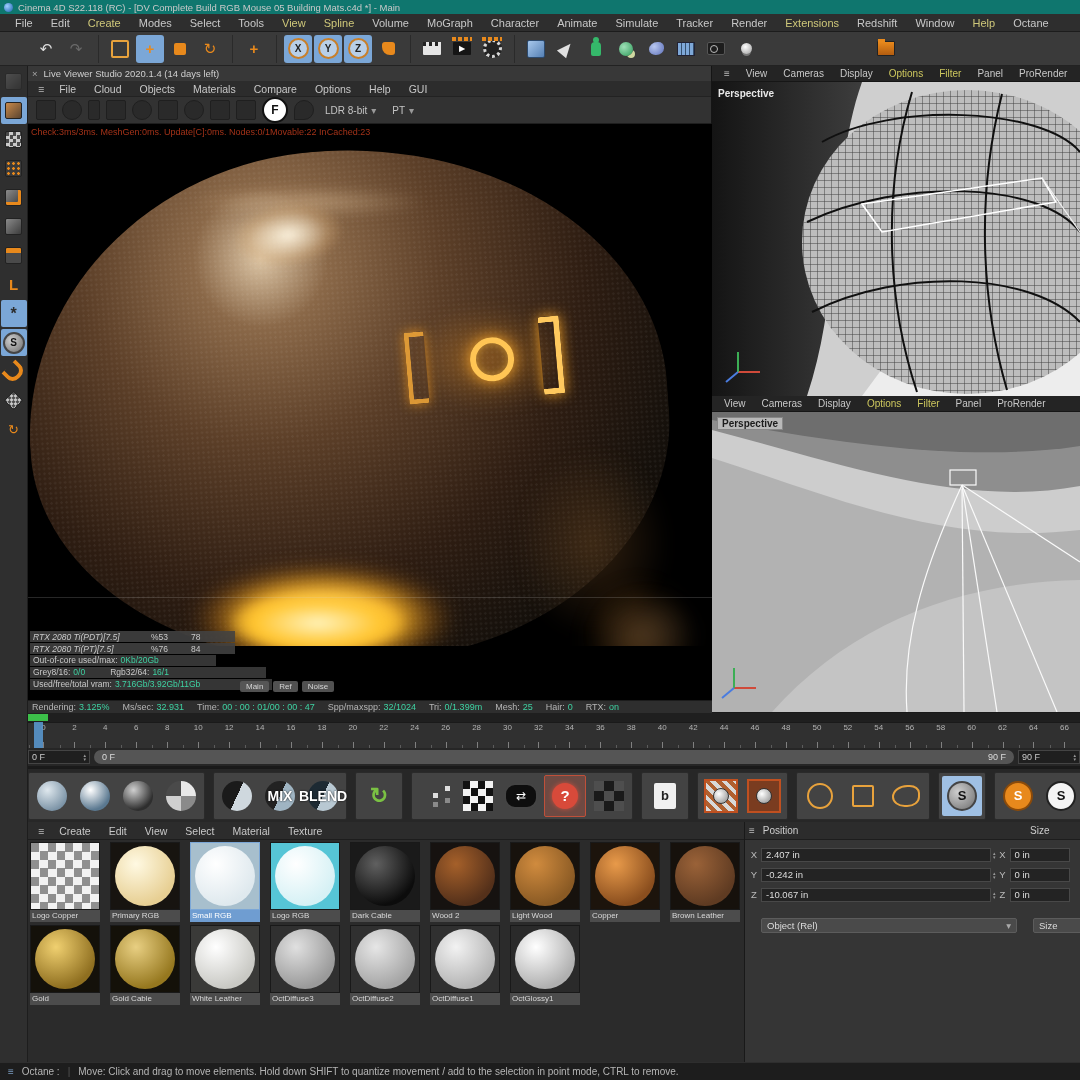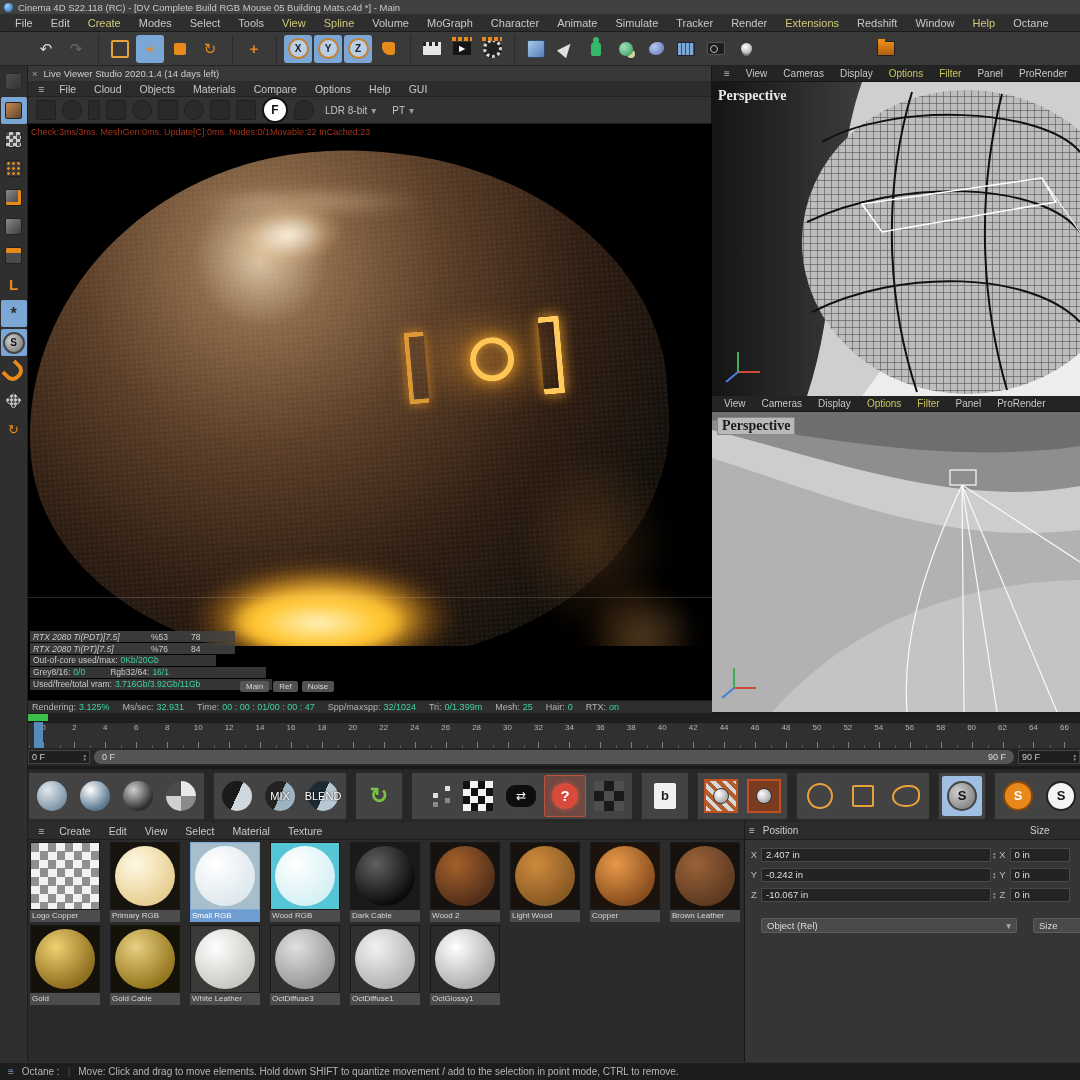--- a/index.html
+++ b/index.html
@@ -1,21 +1,21 @@
 <!DOCTYPE html>
 <html><head>
 <meta charset="utf-8">
 <style>
   html,body{margin:0;padding:0;background:#1a1a1a;}
   body{width:1080px;height:1080px;position:relative;overflow:hidden;
        font-family:"Liberation Sans",sans-serif;color:#cdcdcd;
        -webkit-font-smoothing:antialiased;}
   .abs{position:absolute;}
   
-  #titlebar{left:0;top:0;width:1080px;height:14px;background:#404040;display:flex;align-items:center;font-size:9.5px;color:#c9c9c9;gap:5px;padding-left:4px;box-sizing:border-box;}
+  #titlebar{left:0;top:0;width:1080px;height:14px;background:#0f766e;display:flex;align-items:center;font-size:9.5px;color:#c9c9c9;gap:5px;padding-left:4px;box-sizing:border-box;}
   #titlebar .applogo{width:9px;height:9px;border-radius:50%;background:radial-gradient(circle at 35% 35%,#9fd0ff,#1a5fae);}
   #menubar{left:0;top:14px;width:1080px;height:18px;background:#2e2e2e;border-bottom:1px solid #1c1c1c;display:flex;align-items:center;font-size:11px;box-sizing:border-box;padding-left:6px;}
   .menu-item{padding:0 9px;color:#c8c8c8;cursor:default;white-space:nowrap;}
   .menu-item.accent{color:#cfc87a;}
   #toolbar{left:0;top:32px;width:1080px;height:34px;background:#3a3a3a;border-bottom:1px solid #222;display:flex;align-items:center;gap:2px;padding-left:32px;box-sizing:border-box;}
   .tb{width:28px;height:28px;border-radius:3px;display:flex;align-items:center;justify-content:center;position:relative;flex:0 0 auto;}
   .tb.sel{background:#7ba7d7;}
   .tb .glyph{font-size:15px;line-height:1;}
   .tsep{width:6px;height:28px;border-right:1px solid #2a2a2a;margin-right:5px;flex:0 0 auto;}
   .o{color:#e8891c;} .dim{color:#6a6a6a;} .wht{color:#dedede;}
@@ -87,21 +87,21 @@
   #lv-status{left:0;top:634px;width:684px;height:13px;background:#2e2e2e;display:flex;align-items:center;font-size:9px;gap:4px;padding-left:4px;box-sizing:border-box;border-top:1px solid #1c1c1c;}
   .rb-item{display:flex;gap:3px;white-space:nowrap;margin-right:9px;}
   .rb-item .lab{color:#b5b5b5;} .rb-item .val{color:#3ed3a3;}
   
   #vp1{left:712px;top:66px;width:368px;height:330px;background:#242424;}
   #vp2{left:712px;top:396px;width:368px;height:316px;background:#1f1f1f;}
   .vpmenu{left:0;top:0;width:100%;height:16px;background:#242424;display:flex;align-items:center;font-size:10px;padding-left:4px;box-sizing:border-box;gap:0;border-bottom:1px solid #161616;}
   .vpmenu .menu-item{padding:0 8px;}
   .vpmenu .accent{color:#cdc75e;}
   .vpcanvas{left:0;top:16px;width:368px;}
-  .vplabel{font-size:14px;font-weight:bold;font-family:Liberation Serif, serif;}
+  .vplabel{font-size:10px;font-weight:bold;}
   #vp1 .vplabel{left:6px;top:22px;color:#e8e8e8;}
   #vp2 .vplabel{left:5px;top:21px;color:#1c1c1c;background:#b9b9b9;padding:0 4px;border:1px solid #888;}
   
   #progress-strip{left:28px;top:713px;width:1052px;height:9px;background:#1f1f1f;}
   #progress-fill{left:0;top:1px;width:20px;height:7px;background:#3cbf49;}
   #ruler{left:28px;top:722px;width:1052px;height:26px;background:#303030;border-top:1px solid #1a1a1a;display:flex;}
   .tickcell{flex:1;position:relative;font-size:8px;color:#b2b2b2;text-align:center;}
   .tickcell::after{content:"";position:absolute;left:50%;bottom:0;width:1px;height:7px;background:#808080;}
   .tickcell::before{content:"";position:absolute;left:2%;bottom:0;width:1px;height:4px;background:#5c5c5c;}
   #playhead{left:34px;top:0px;width:9px;height:26px;background:#5b9bd5;opacity:.85;}
@@ -109,21 +109,21 @@
   .framebox{width:62px;height:14px;background:#1f1f1f;border:1px solid #444;display:flex;align-items:center;justify-content:space-between;padding:0 3px;color:#ccc;box-sizing:border-box;}
   .spin{display:flex;flex-direction:column;font-size:5px;line-height:4px;color:#999;}
   #rangeslider{flex:1;height:14px;background:#555;border-radius:7px;display:flex;align-items:center;justify-content:space-between;padding:0 8px;color:#ddd;}
   
   #mat-toolbar{left:28px;top:768px;width:1052px;height:54px;background:#272727;display:flex;align-items:center;box-sizing:border-box;border-top:1px solid #191919;}
   .mtb-group{background:#434343;border:1px solid #2a2a2a;border-radius:2px;height:46px;display:flex;align-items:center;padding:0 3px;gap:3px;margin-right:8px;}
   .mtb-btn{width:40px;height:40px;display:flex;align-items:center;justify-content:center;border-radius:2px;position:relative;}
   .mtb-btn.bsel{background:#9fc0e4;}
   .mtb-btn.rsel{background:#6e4a43;border:1px solid #c0503a;}
   .mball{width:30px;height:30px;border-radius:50%;}
-  .mtxt{position:absolute;color:#fff;font-size:11px;font-weight:normal;text-shadow:0 0 2px #000;}
+  .mtxt{position:absolute;color:#fff;font-size:14px;font-weight:bold;text-shadow:0 0 2px #000;}
   .checker8{width:30px;height:30px;background:repeating-conic-gradient(#f2f2f2 0% 25%,#111 0% 50%);background-size:15px 15px;}
   .grid9{width:30px;height:30px;background:repeating-conic-gradient(#1a1a1a 0% 25%,#4e4e4e 0% 50%);background-size:20px 20px;}
   .bookic{width:22px;height:26px;background:#f0f0f0;border-radius:2px;color:#222;font-weight:bold;font-size:13px;display:flex;align-items:center;justify-content:center;}
   .texic{width:30px;height:30px;border:2px solid #c05020;background:repeating-linear-gradient(45deg,#d8d8d8 0 4px,#b06030 4px 8px);display:flex;align-items:center;justify-content:center;}
   .texic .lens{width:14px;height:14px;border-radius:50%;background:radial-gradient(circle at 35% 35%,#fff,#888);border:1px solid #333;}
   .selshape{border:2.5px solid #e8a23c;display:inline-block;}
   .scircle{width:22px;height:22px;border-radius:50%;}
   .ssquare{width:18px;height:18px;border-radius:2px;}
   .slasso{width:24px;height:18px;border-radius:60% 40% 50% 50%;}
   .sball{width:26px;height:26px;border-radius:50%;display:flex;align-items:center;justify-content:center;font-weight:bold;font-size:13px;}
@@ -741,21 +741,21 @@
         <div class="thumb">
           <div class="ball"></div>
         </div>
         <div class="label">Small RGB</div>
       </div>
 
       <div class="swatch" style="--c1: #ffffff; --c2: #d6f1f5; --bg: #56c5d6;">
         <div class="thumb">
           <div class="ball"></div>
         </div>
-        <div class="label">Wood RGB</div>
+        <div class="label">Logo RGB</div>
       </div>
 
       <div class="swatch" style="--c1: #606060; --c2: #0c0c0c; --bg: #1a1a1a;">
         <div class="thumb">
           <div class="ball"></div>
         </div>
         <div class="label">Dark Cable</div>
       </div>
 
       <div class="swatch" style="--c1: #a5602a; --c2: #54301a; --bg: #161210;">
@@ -817,20 +817,26 @@
         <div class="label">White Leather</div>
       </div>
 
       <div class="swatch" style="--c1: #e0e0e0; --c2: #9a9a9a; --bg: #303030;">
         <div class="thumb">
           <div class="ball"></div>
         </div>
         <div class="label">OctDiffuse3</div>
       </div>
 
+      <div class="swatch" style="--c1: #e6e6e6; --c2: #a5a5a5; --bg: #303030;">
+        <div class="thumb">
+          <div class="ball"></div>
+        </div>
+        <div class="label">OctDiffuse2</div>
+      </div>
 
       <div class="swatch" style="--c1: #f2f2f2; --c2: #b5b5b5; --bg: #303030;">
         <div class="thumb">
           <div class="ball"></div>
         </div>
         <div class="label">OctDiffuse1</div>
       </div>
 
       <div class="swatch" style="--c1: #ffffff; --c2: #b0b0b0; --bg: #2a2a2a;">
         <div class="thumb">

